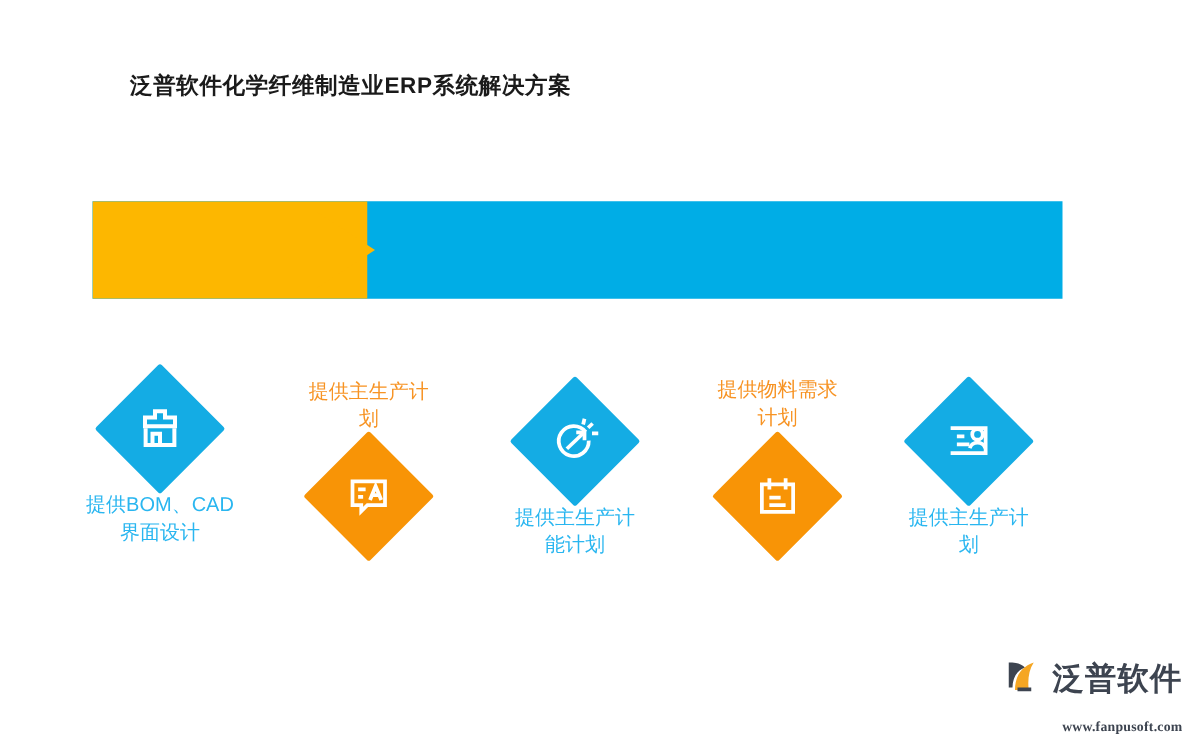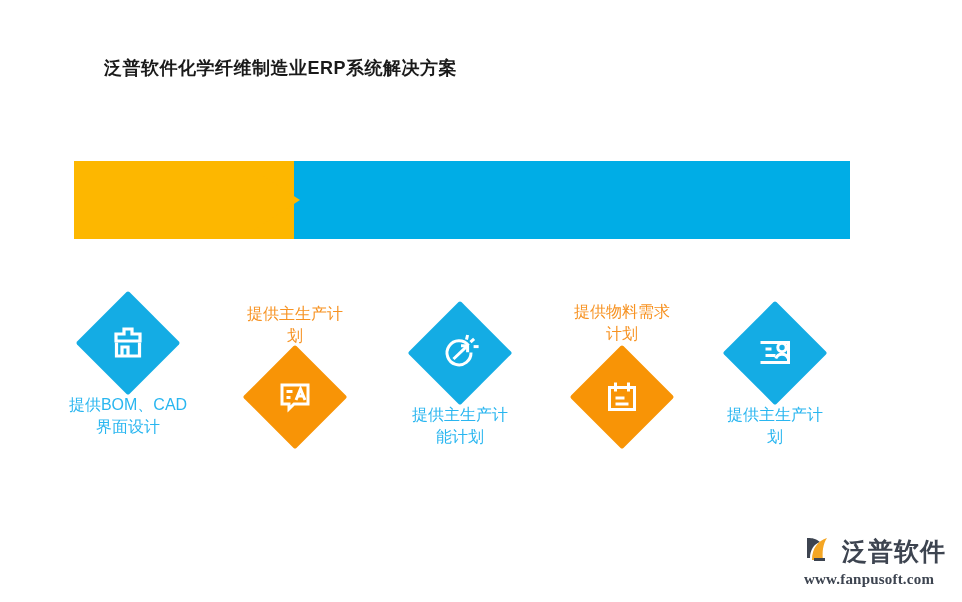--- a/index.html
+++ b/index.html
@@ -106,35 +106,37 @@
   
   .node.down .node-label { margin-top: 14px; }
 
   
   #logo {
     position: absolute;
     right: 16px;
     bottom: 14px;
     display: flex;
     flex-direction: column;
+    align-items: flex-end;
+    gap: 12px;
   }
   #logo-row {
     display: flex;
     align-items: center;
     gap: 4px;
   }
   #logo-text {
     font-size: 25px;
     font-weight: bold;
     color: #3d4450;
     letter-spacing: 1px;
     line-height: 1;
   }
   #logo-url {
-    font-size: 15px;
+    font-size: 11px;
     color: #3d4450;
     letter-spacing: 0.2px;
     margin-top: 3px;
     font-family: "Liberation Serif", "DejaVu Serif", serif;
     font-weight: bold;
   }
 </style>
 </head>
 <body>
 

